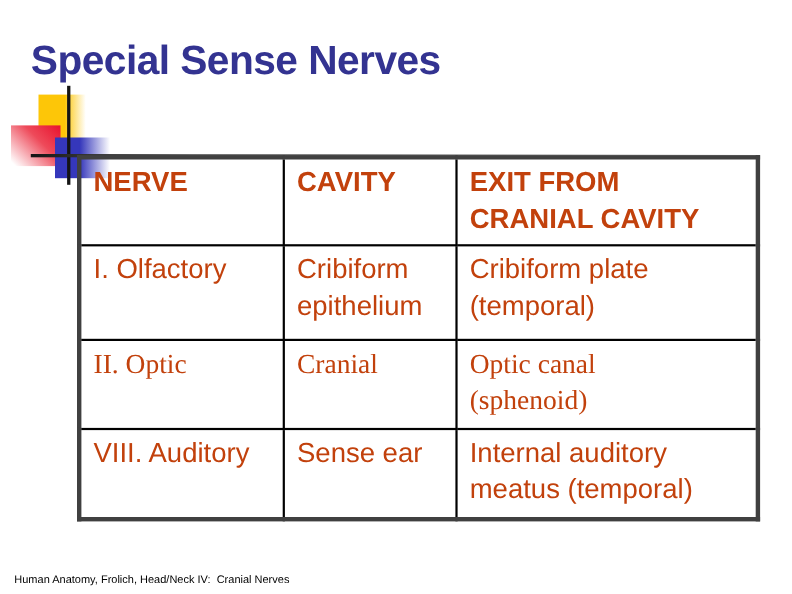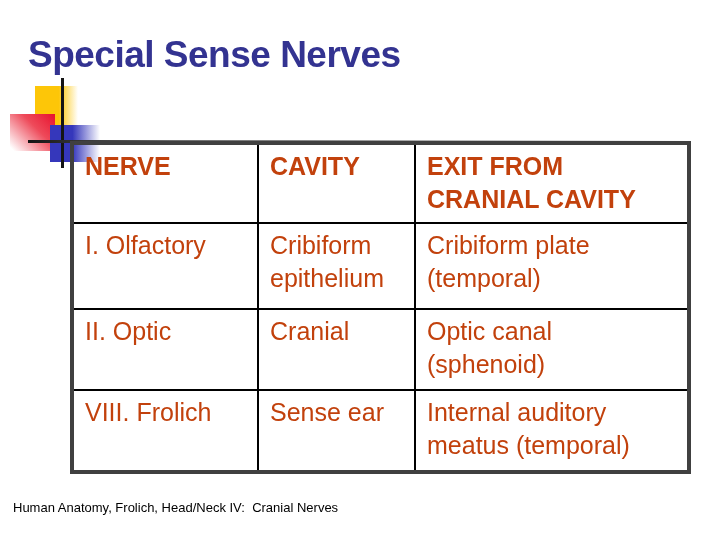--- a/index.html
+++ b/index.html
@@ -75,28 +75,28 @@
     vertical-align: top;
     text-align: left;
     padding: 5px 8px 0 11px;
     white-space: pre-line;
     font-weight: normal;
     overflow: hidden;
   }
   .nerve-table th { font-weight: bold; }
   .row-header  { height: 80px; }
   .row-body-0  { height: 86px; }
-  .row-body-1  { height: 81px; }
+  .row-body-1  { height: 81px; font-family: Liberation Serif, serif; }
   .row-body-2  { height: 82px; }
 
   
   .slide-footer {
     position: absolute;
-    left: 13px; top: 500px;
-    font-size: 13px;
+    left: 13px; top: 520px;
+    font-size: 10px;
     line-height: 15px;
     color: #000;
     white-space: pre;
   }
 </style>
 </head>
 <body>
 
 <div class="slide">
 
@@ -132,21 +132,21 @@
         <td>Cribiform plate
 (temporal)</td>
       </tr>
       <tr class="row-body-1">
         <td>II. Optic</td>
         <td>Cranial</td>
         <td>Optic canal
 (sphenoid)</td>
       </tr>
       <tr class="row-body-2">
-        <td>VIII. Frolich</td>
+        <td>VIII. Auditory</td>
         <td>Sense ear</td>
         <td>Internal auditory
 meatus (temporal)</td>
       </tr>
     </tbody>
   </table>
 
   <div class="slide-footer">Human Anatomy, Frolich, Head/Neck IV:  Cranial Nerves</div>
 
 </div>

